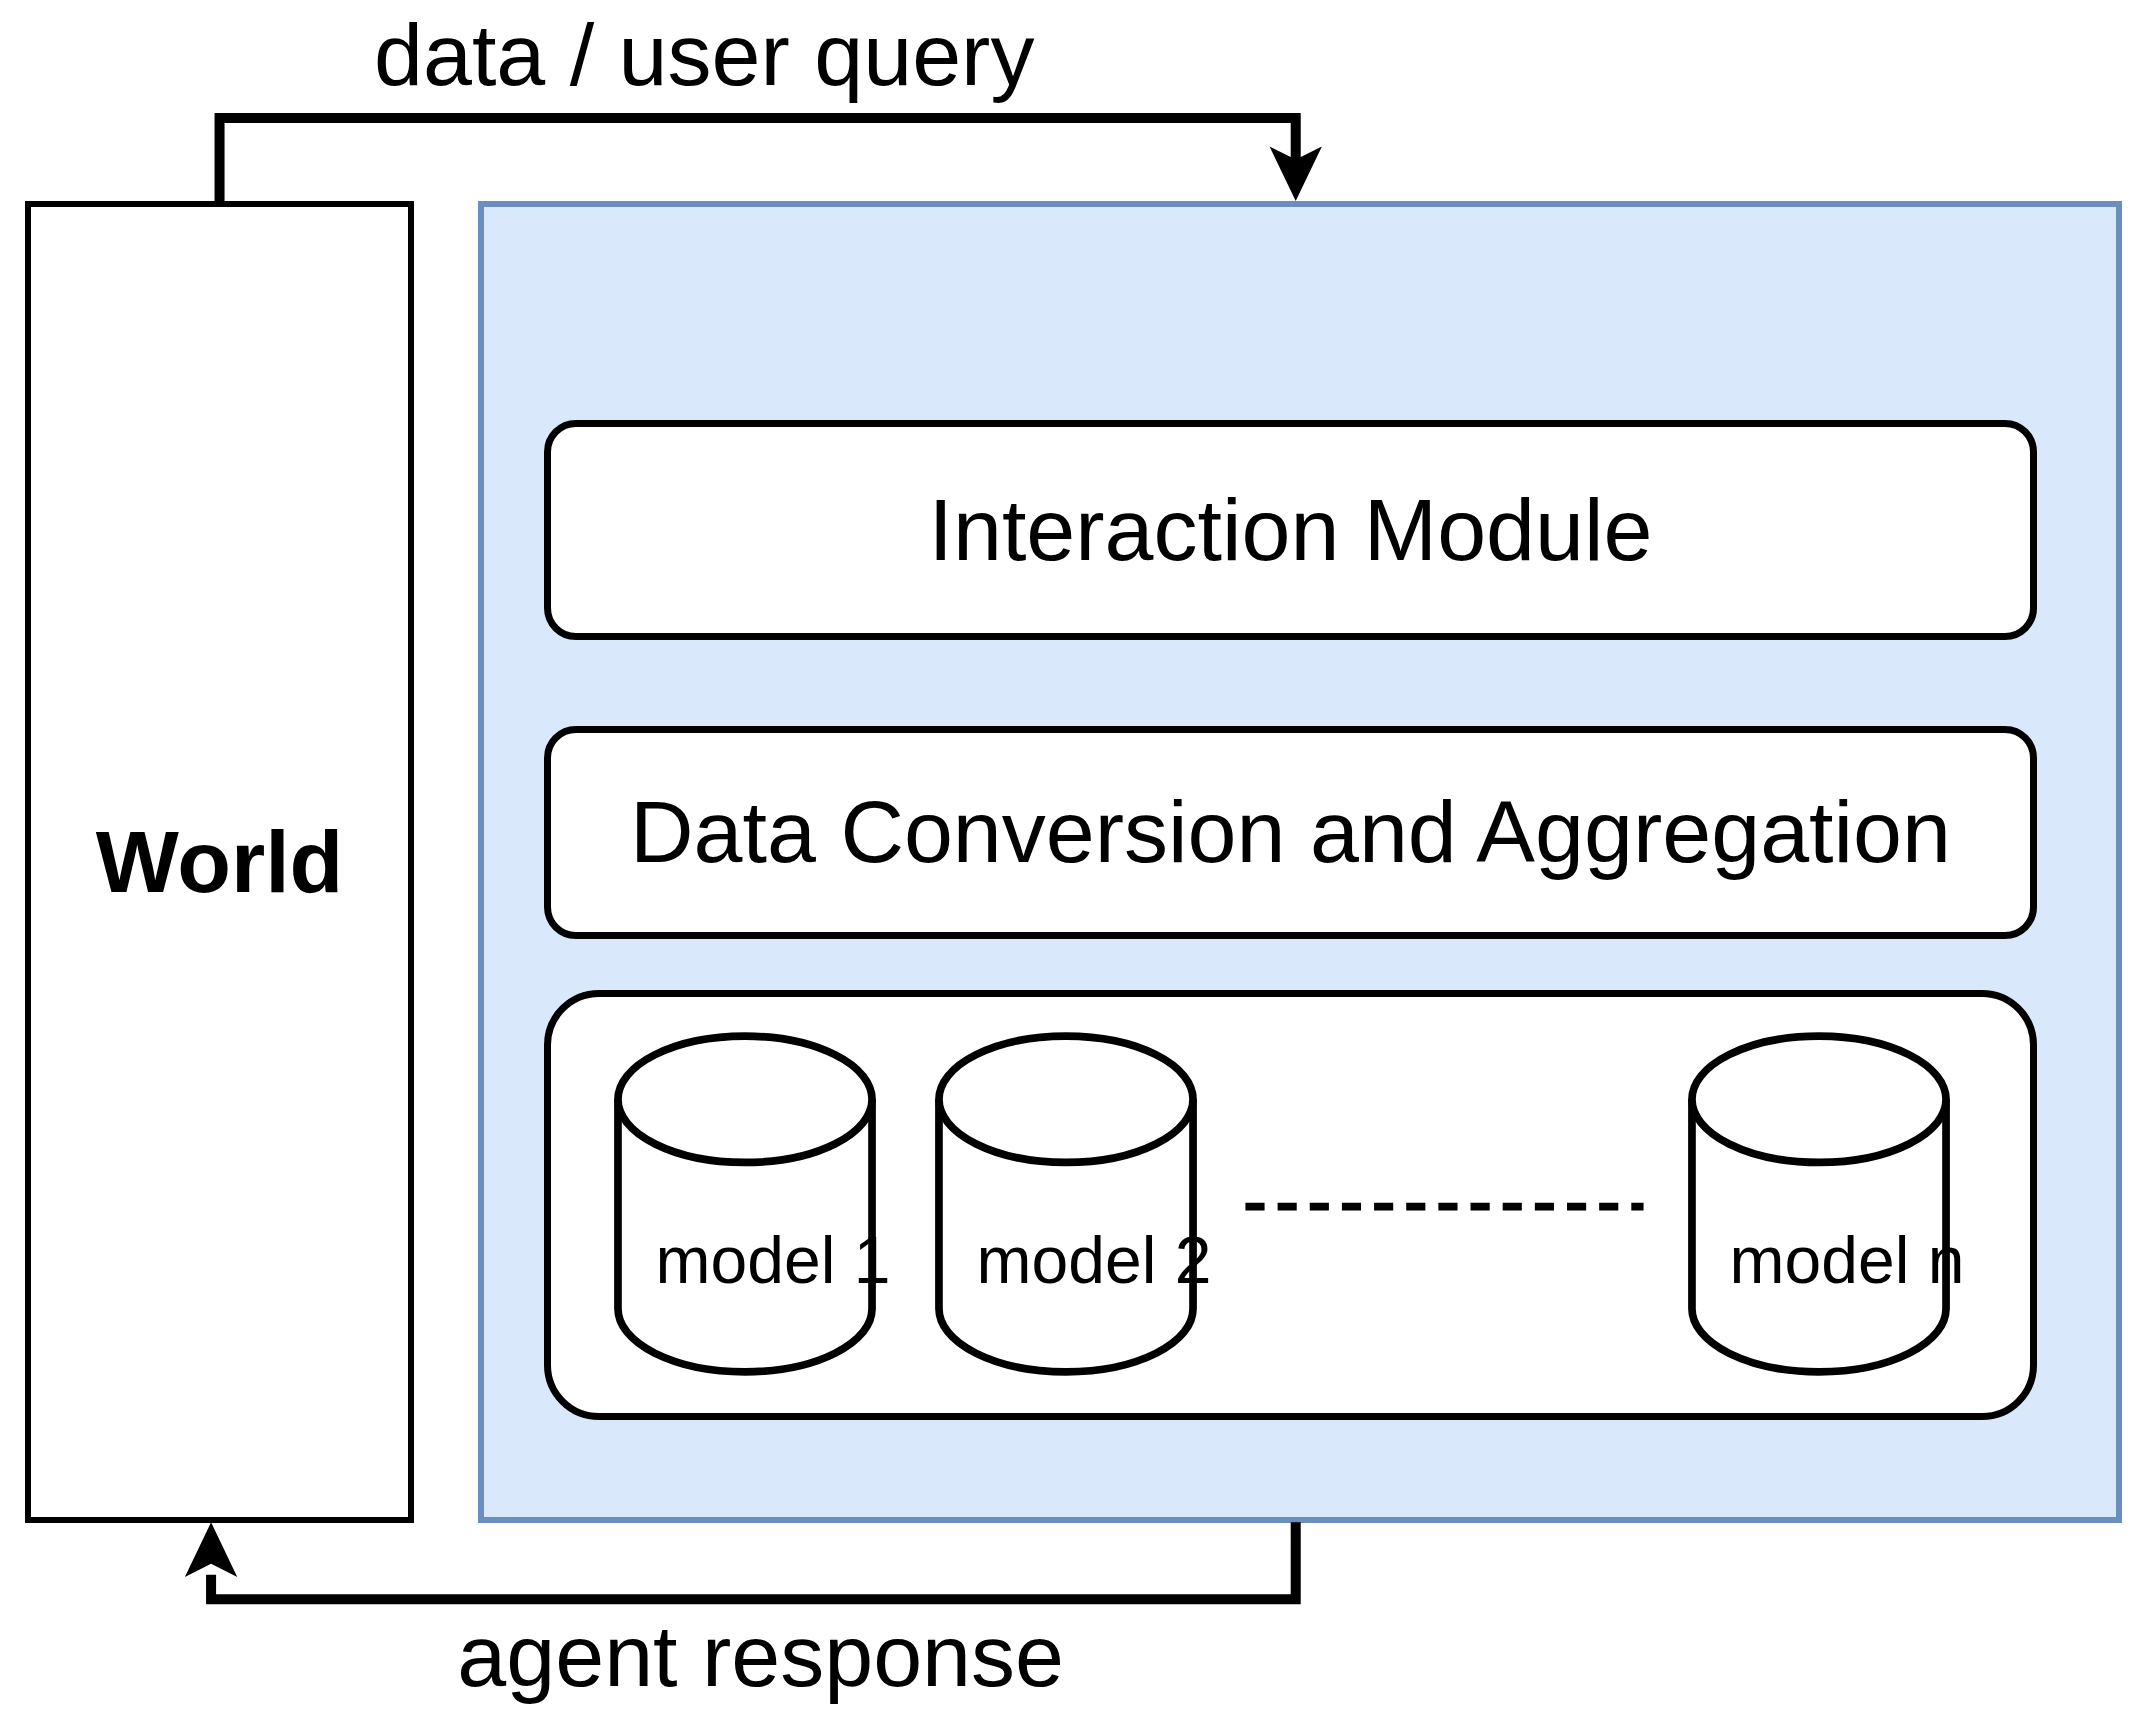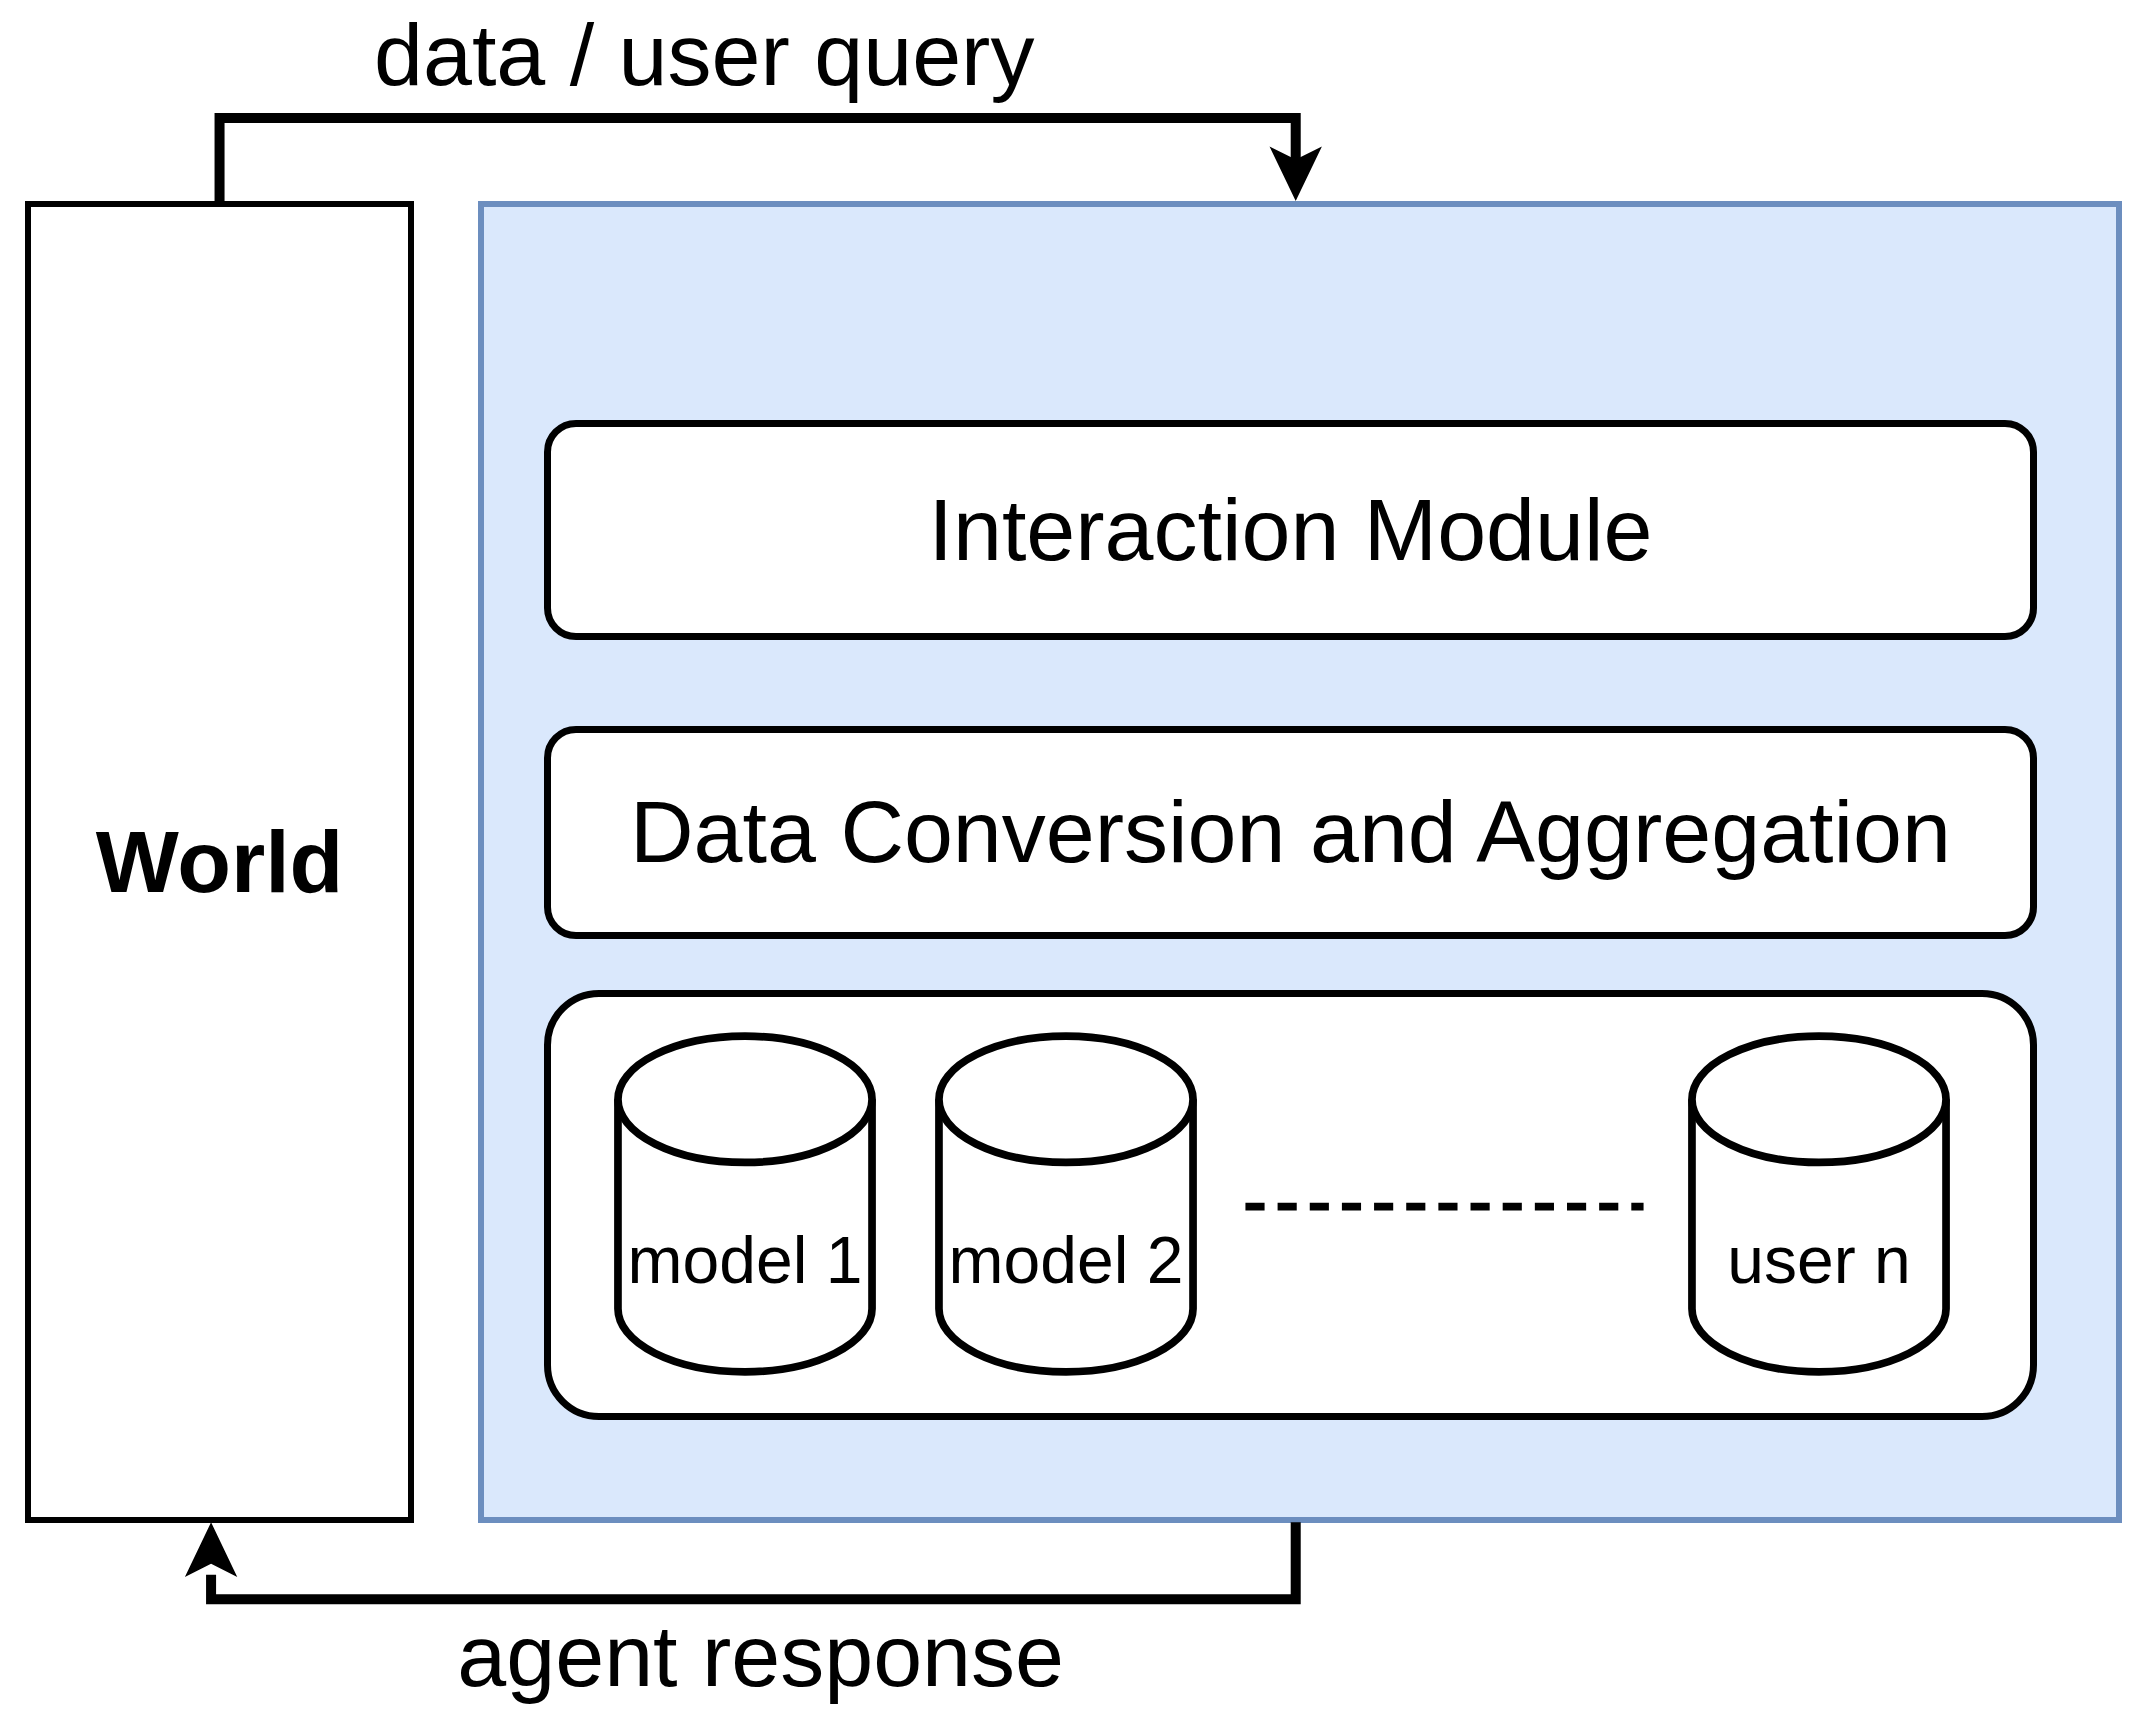--- a/index.html
+++ b/index.html
@@ -62,20 +62,21 @@
     background:var(--box-fill);
   }
   .cylinder{width:262px;height:348px;top:33px;}
   .cyl-1{left:63px;}
   .cyl-2{left:384px;}
   .cyl-n{left:1137px;}
   .cyl-label{
     left:0;top:194px;width:100%;
     text-align:center;
     font-size:66px;
+    padding-left:28px;
   }
   .ellipsis-line{left:693px;top:205px;width:401px;height:9.2px;}
   .top-caption{left:374px;top:6.2px;}
   .bottom-caption{left:371px;top:1607px;width:693px;text-align:right;}
   .arrows-layer{
     left:0;top:0;width:2140px;height:1728px;
     pointer-events:none;
   }
 </style>
 </head>
@@ -120,21 +121,21 @@
 
       <svg class="abs ellipsis-line" width="401" height="9.2" viewBox="0 0 520 12" aria-hidden="true">
         <line x1="0" y1="6" x2="520" y2="6" stroke="#000000" stroke-width="10" stroke-dasharray="25 17"></line>
       </svg>
 
       <div class="abs cylinder cyl-n">
         <svg width="262" height="348" viewBox="0 0 340 452" aria-hidden="true">
           <path d="M5,90 L5,362 A165,82 0 0 0 335,362 L335,90" fill="#ffffff" stroke="#000000" stroke-width="10"></path>
           <ellipse cx="170" cy="90" rx="165" ry="82" fill="#ffffff" stroke="#000000" stroke-width="10"></ellipse>
         </svg>
-        <div class="abs label cyl-label">user n</div>
+        <div class="abs label cyl-label">model n</div>
       </div>
 
     </div>
   </div>
 
   <div class="abs label arrow-caption bottom-caption">agent response</div>
 
   <svg class="abs arrows-layer" width="2140" height="1728" viewBox="0 0 2778 2243" aria-hidden="true">
 
     <polyline points="285,265 285,153 1682,153 1682,212" fill="none" stroke="#000000" stroke-width="13"></polyline>

